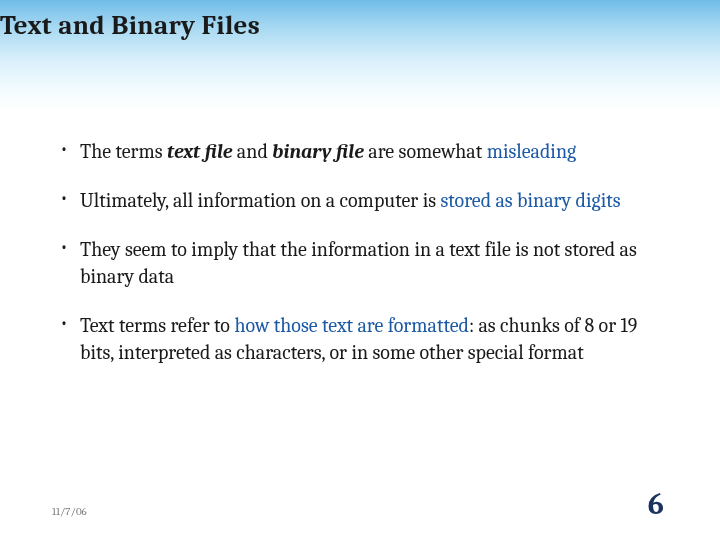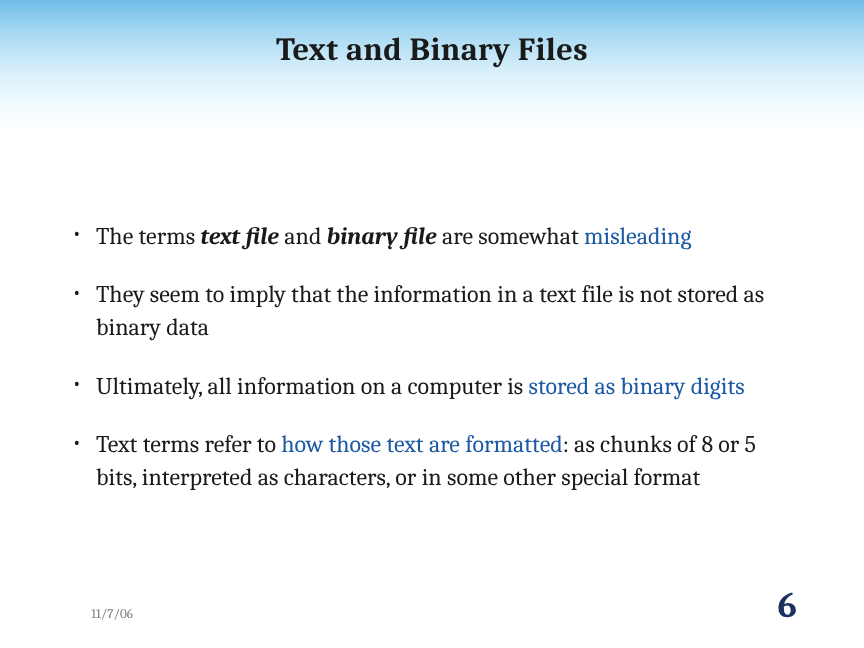--- a/index.html
+++ b/index.html
@@ -13,35 +13,33 @@
     width: 100%;
     height: 110px;
     background: linear-gradient(to bottom,
       #6fbce8 0%,
       #a8d9f2 25%,
       #d9f0fb 55%,
       #f2fbff 80%,
       #ffffff 100%);
     display: flex;
     align-items: flex-start;
-    justify-content: center;
-    padding-top: 26px;
+    padding-top: 10px;
   }
   .title {
     font-size: 27px;
     font-weight: 700;
     color: #1a1a1a;
     letter-spacing: 0.3px;
   }
   .content {
     padding: 28px 56px 0 56px;
   }
   ul.bullets {
     list-style: none;
-    margin-top: 45px;
   }
   ul.bullets > li {
     position: relative;
     padding-left: 24px;
     margin-bottom: 22px;
     font-size: 20px;
     line-height: 1.35;
     color: #1a1a1a;
   }
   ul.bullets > li::before {
@@ -52,21 +50,21 @@
     color: #1a1a1a;
     font-size: 18px;
   }
   .emph { font-style: italic; font-weight: 700; }
   .blue { color: #1d5aa6; }
   .footer {
     position: absolute;
     bottom: 18px;
     left: 0;
     width: 100%;
-    padding: 0 56px 0 76px;
+    padding: 0 56px 0 52px;
     display: flex;
     align-items: flex-end;
     justify-content: space-between;
   }
   .date {
     font-size: 11px;
     color: #7a7a7a;
     font-family: Cambria, Georgia, serif;
     margin-bottom: 4px;
   }
@@ -82,27 +80,27 @@
 <div class="header-band">
   <div class="title">Text and Binary Files</div>
 </div>
 
 <div class="content">
   <ul class="bullets">
     <li>
       <span>The terms </span><span class="emph">text file</span><span> and </span><span class="emph">binary file</span><span> are somewhat </span><span class="blue">misleading</span><span></span>
     </li>
     <li>
+      <span>Ultimately, all information on a computer is </span><span class="blue">stored as binary digits</span>
+    </li>
+    <li>
       <span>They seem to imply that the information in a text file is not stored as binary data</span>
     </li>
     <li>
-      <span>Ultimately, all information on a computer is </span><span class="blue">stored as binary digits</span>
-    </li>
-    <li>
-      <span>Text terms refer to </span><span class="blue">how those text are formatted</span><span>: as chunks of 8 or 5 bits, interpreted as characters, or in some other special format</span>
+      <span>Text terms refer to </span><span class="blue">how those text are formatted</span><span>: as chunks of 8 or 19 bits, interpreted as characters, or in some other special format</span>
     </li>
   </ul>
 </div>
 
 <div class="footer">
   <div class="date">11/7/06</div>
   <div class="pagenum">6</div>
 </div>
 
 </body></html>

